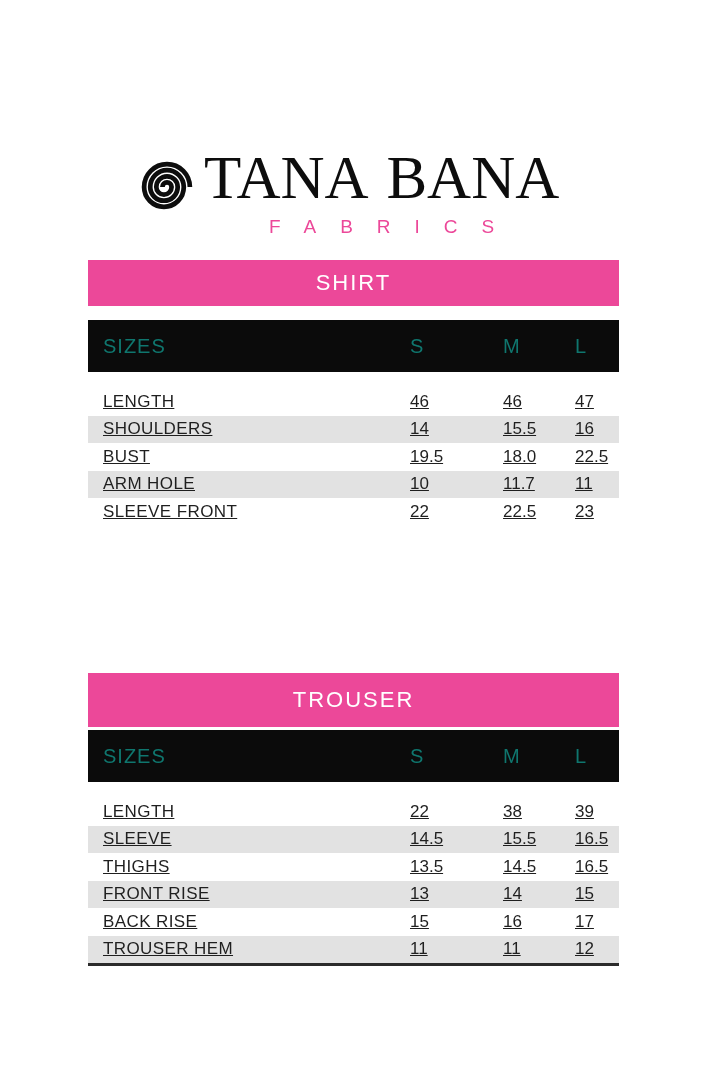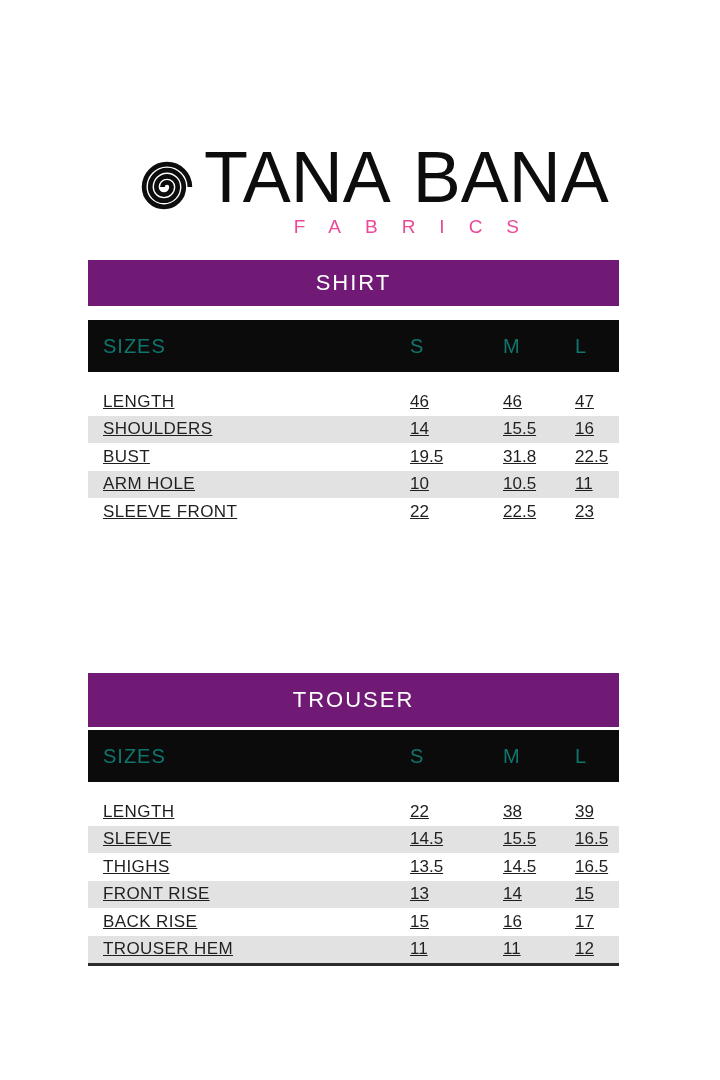--- a/index.html
+++ b/index.html
@@ -19,22 +19,22 @@
     position: absolute;
     left: 138px;
     top: 149px;
     display: flex;
     align-items: flex-start;
     gap: 8px;
   }
   .spiral { display: block; margin-top: 9px; }
   .logo-text { display: flex; flex-direction: column; align-items: center; }
   .brand {
-    font-family: Liberation Sans, sans-serif;
-    font-size: 72px;
+    font-family: Liberation Serif, serif;
+    font-size: 61px;
     line-height: 57px;
     letter-spacing: 0px;
     word-spacing: 6px;
     color: #0d0d0d;
     white-space: nowrap;
   }
   .brand-sub {
     margin-top: 11px;
     font-size: 19px;
     line-height: 19px;
@@ -44,21 +44,21 @@
     white-space: nowrap;
   }
 
   
   .bar, .thead, .rows {
     position: absolute;
     left: 88px;
     width: 531px;
   }
   .bar {
-    background: #701a75;
+    background: #ec4899;
     color: #ffffff;
     display: flex;
     align-items: center;
     justify-content: center;
     font-size: 22px;
     letter-spacing: 2px;
     font-weight: 500;
   }
   .thead {
     background: #0b0b0b;
@@ -133,27 +133,27 @@
     </div>
     <div class="mrow">
       <span class="cl">SHOULDERS</span>
       <span>14</span>
       <span>15.5</span>
       <span>16</span>
     </div>
     <div class="mrow">
       <span class="cl">BUST</span>
       <span>19.5</span>
-      <span>31.8</span>
+      <span>18.0</span>
       <span>22.5</span>
     </div>
     <div class="mrow">
       <span class="cl">ARM HOLE</span>
       <span>10</span>
-      <span>10.5</span>
+      <span>11.7</span>
       <span>11</span>
     </div>
     <div class="mrow">
       <span class="cl">SLEEVE FRONT</span>
       <span>22</span>
       <span>22.5</span>
       <span>23</span>
     </div>
   </div>
 

